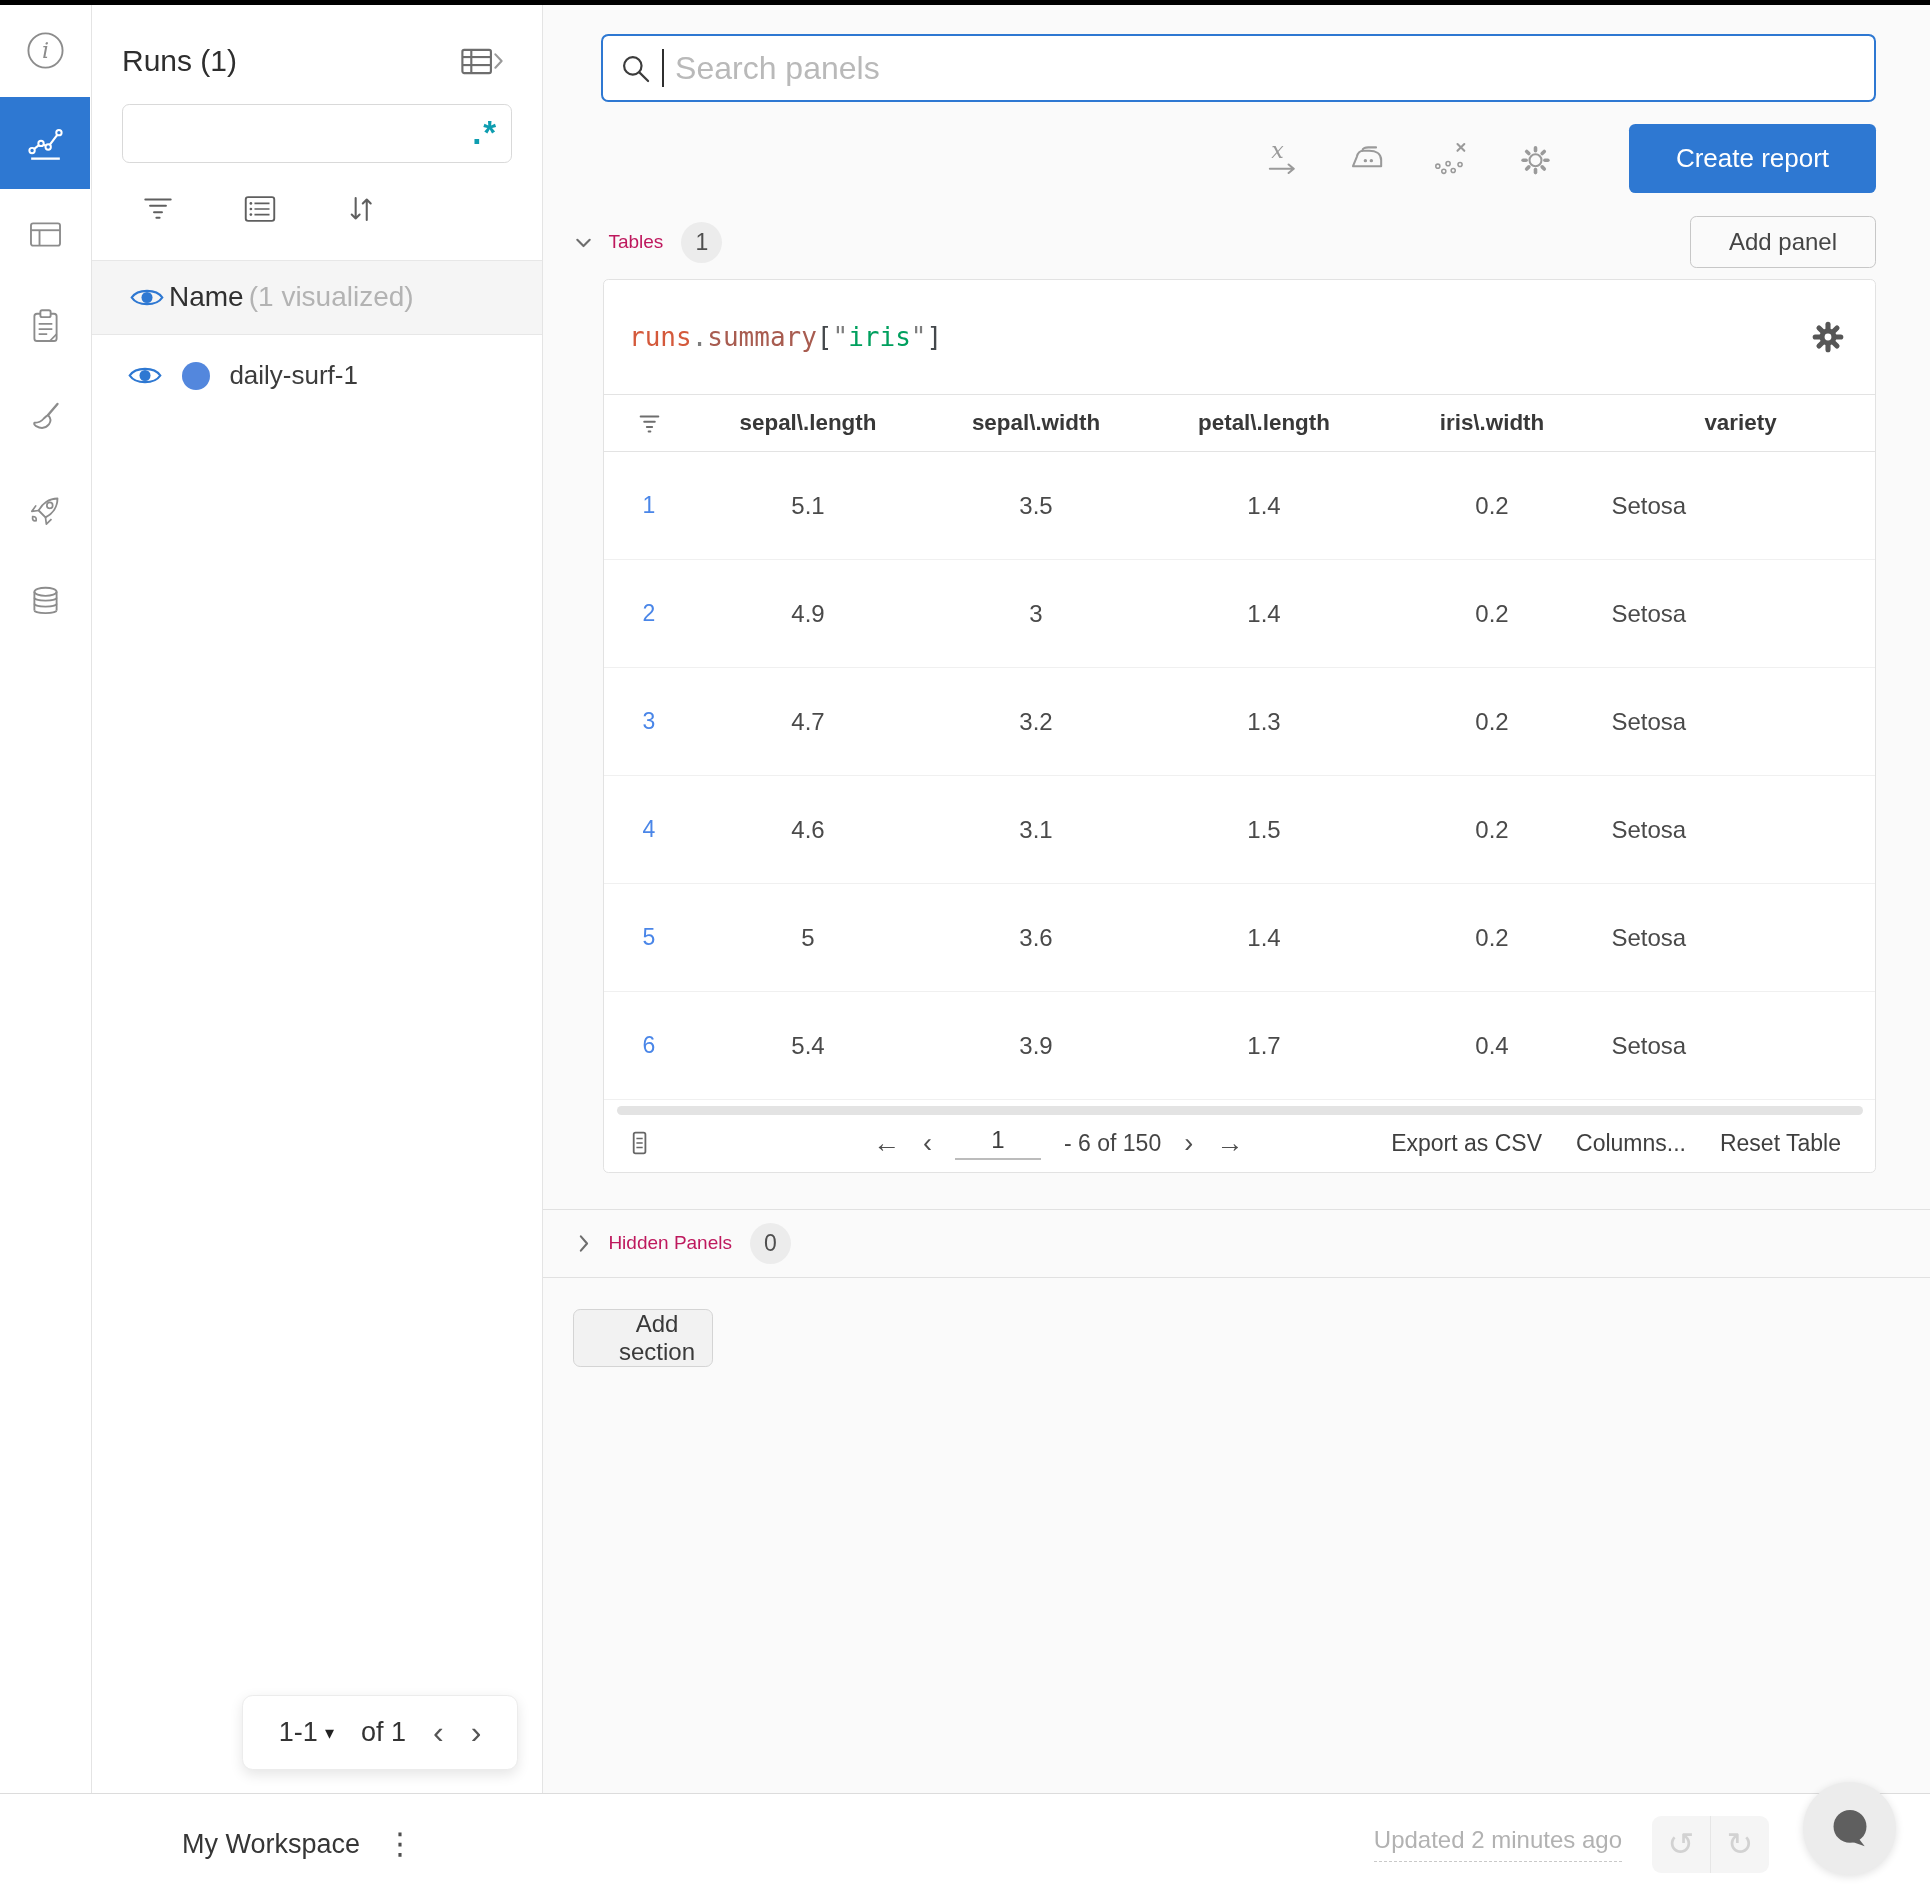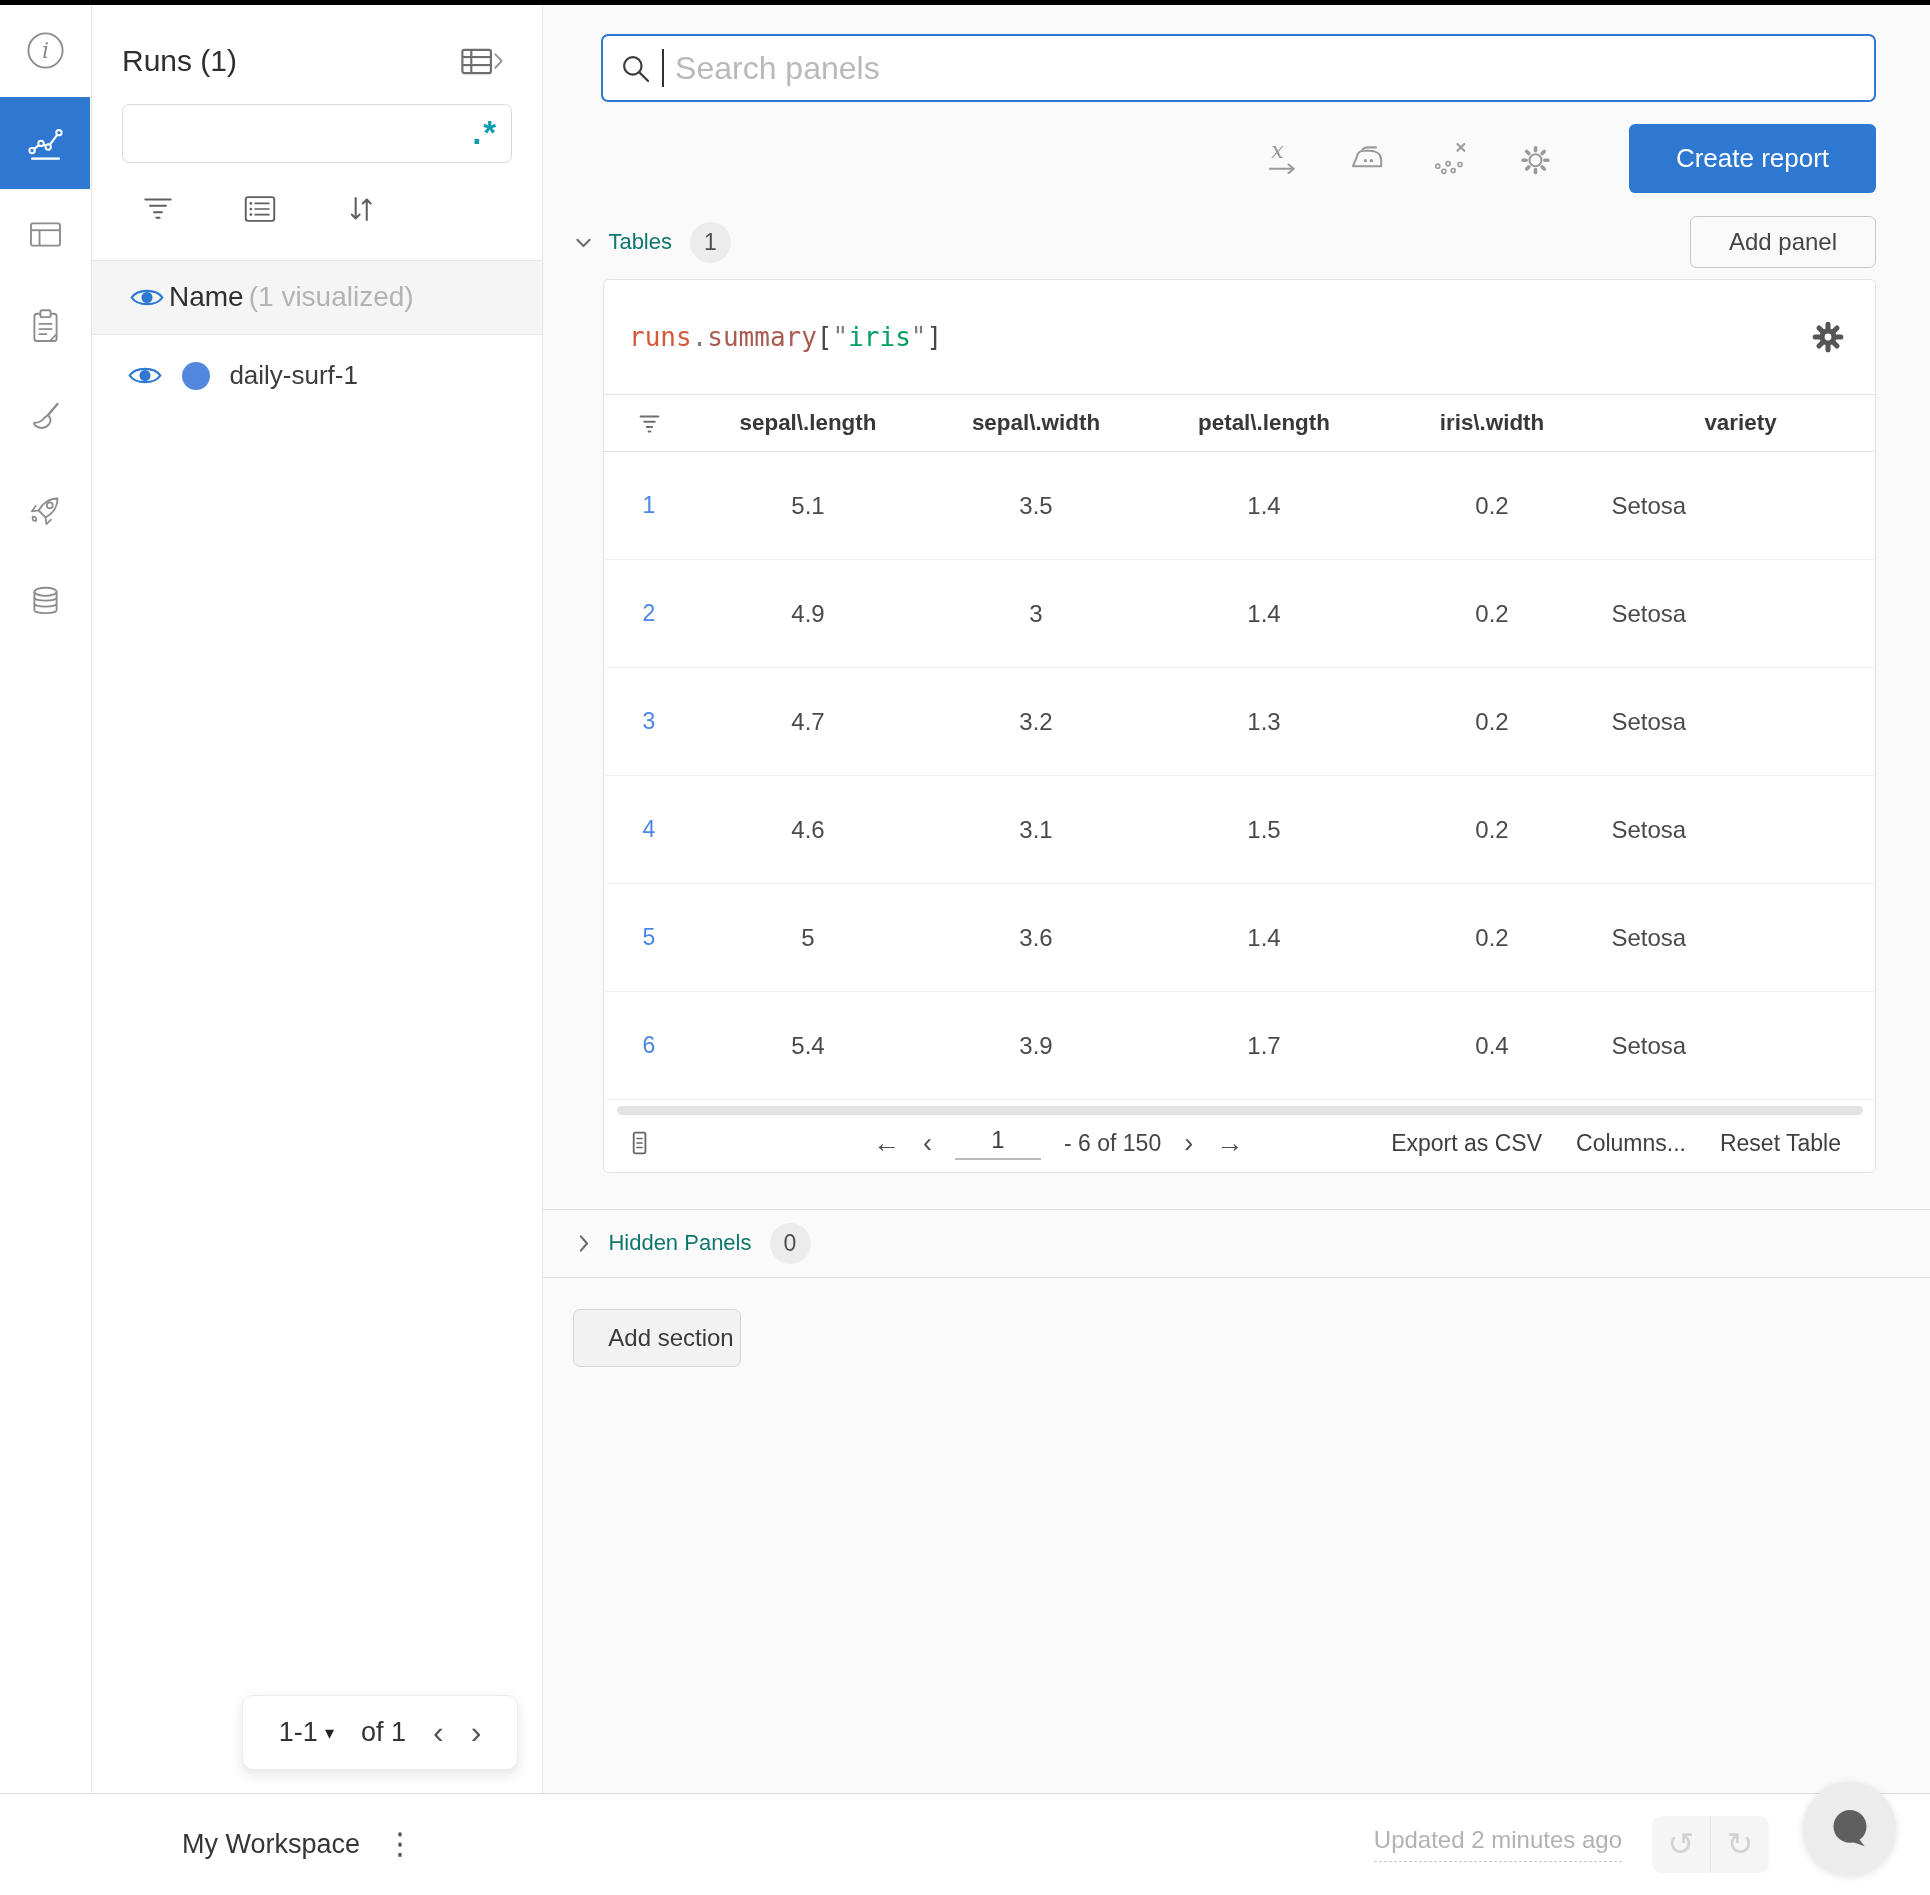--- a/index.html
+++ b/index.html
@@ -43,21 +43,21 @@
   .caret-bar { width: 2.7px; height: 38px; background: #2f2f2f; }
   .panels-search input { border: none; outline: none; flex: 1; font-size: 32px; font-family: "Liberation Sans", sans-serif; color:#3a3a3a; background: transparent; }
   .panels-search input::placeholder { color: #b9b9b9; }
 
   .actions-row { margin: 22.4px 55px 0 58px; height: 69px; display: flex; align-items: center; justify-content: flex-end; gap: 43px; }
   .action-icon { cursor: pointer; display:flex; }
   .create-report-btn { margin-left: 30px; width: 247px; height: 69px; border: none; border-radius: 6.3px; color: #fff; font-size: 26px; font-family: "Liberation Sans", sans-serif; cursor: pointer; }
 
   .section-row { margin: 23px 55px 0 29px; height: 52px; display: flex; align-items: center; }
   .section-chevron { color: #6e6e6e; margin-right: 13.4px; display:flex; cursor: pointer; }
-  .section-label { font-size: 22px; color: #0f766e; }
+  .section-label { font-size: 19px; color: #be185d; }
   .count-badge { margin-left: 18px; min-width: 41px; height: 41px; border-radius: 20.6px; background: #ececec; color: #4f4f4f; font-size: 23px; display: flex; align-items: center; justify-content: center; padding: 0 9px; }
   .add-panel-btn { margin-left: auto; width: 186px; height: 52px; background: transparent; border: 1.8px solid #c7c7c7; border-radius: 6.3px; font-size: 24px; color: #454545; font-family: "Liberation Sans", sans-serif; cursor: pointer; }
 
   
   .panel-card { margin: 10.7px 55px 0 60px; background: #fff; border: 1.8px solid #e2e2e2; border-radius: 5.4px; }
   .panel-header { height: 115px; display: flex; align-items: center; justify-content: space-between; padding: 0 29px 0 25px; border-bottom: 1.8px solid #e3e3e3; }
   .expression { font-family: "DejaVu Sans Mono", monospace; font-size: 26px; }
   .tok-dot, .tok-quote { color: #7d7d7d; }
   .tok-bracket { color: #44484c; }
   .panel-gear { cursor: pointer; display: flex; }
@@ -74,21 +74,21 @@
 
   .scroll-track { height: 9px; background: #e3e3e3; border-radius: 4.5px; margin: 5.4px 12.5px 0 12.5px; }
   .pfooter { height: 57px; display: flex; align-items: center; padding: 0 34px 0 27px; font-size: 23px; color: #454545; }
   .pager { display: flex; align-items: center; gap: 23px; margin-left: 224px; }
   .pager .nav-glyph { font-size: 27px; color: #4f4f4f; cursor: pointer; }
   .page-input { width: 86px; text-align: center; border: none; border-bottom: 2.7px solid #bcbcbc; outline: none; font-size: 24px; color: #3e3e3e; background: transparent; padding-bottom: 3.6px; font-family: "Liberation Sans", sans-serif; }
   .foot-actions { margin-left: auto; display: flex; gap: 34px; }
   .foot-link { cursor: pointer; color: #3f3f3f; }
 
   .divider-section { margin-top: 36px; height: 69px; border-top: 1.8px solid #e1e1e1; border-bottom: 1.8px solid #e1e1e1; display: flex; align-items: center; padding-left: 29px; }
-  .add-section-btn { margin: 31px 0 0 30px; width: 168px; height: 58px; background: #f2f2f2; border: 1.8px solid #d4d4d4; border-radius: 7.2px; font-size: 24px; color: #3a3a3a; font-family: "Liberation Sans", sans-serif; cursor: pointer; padding-left: 28px; }
+  .add-section-btn { margin: 31px 0 0 30px; width: 140px; height: 58px; background: #f2f2f2; border: 1.8px solid #d4d4d4; border-radius: 7.2px; font-size: 24px; color: #3a3a3a; font-family: "Liberation Sans", sans-serif; cursor: pointer; padding-left: 28px; }
 
   
   .bottom-bar { height: 102px; border-top: 1.8px solid #dcdcdc; background: #fff; display: flex; align-items: center; padding-left: 182px; }
   .workspace-label { font-size: 27px; color: #363636; }
   .kebab { margin-left: 25px; font-size: 30px; color: #4f4f4f; cursor: pointer; line-height: 30px; }
   .bottom-right { margin-left: auto; margin-right: 162px; display: flex; align-items: center; gap: 30px; }
   .updated-label { font-size: 24px; color: #b2b2b2; border-bottom: 1.8px dashed #c9c9c9; padding-bottom: 6.3px; cursor: pointer; }
   .history-group { display: flex; width: 117px; height: 57px; background: #f5f5f5; border-radius: 9px; overflow: hidden; }
   .history-btn { flex: 1; display: flex; align-items: center; justify-content: center; font-size: 32px; color: #d2d2d2; cursor: pointer; }
   .history-btn + .history-btn { border-left: 1.8px solid #e6e6e6; }

